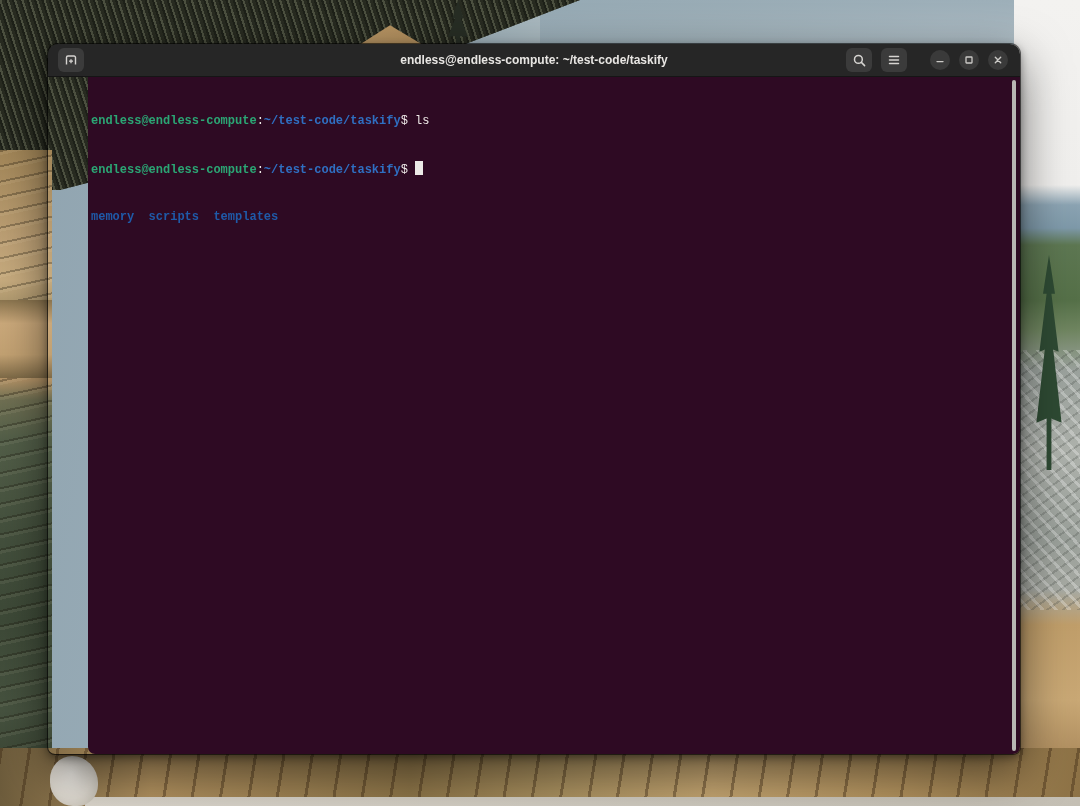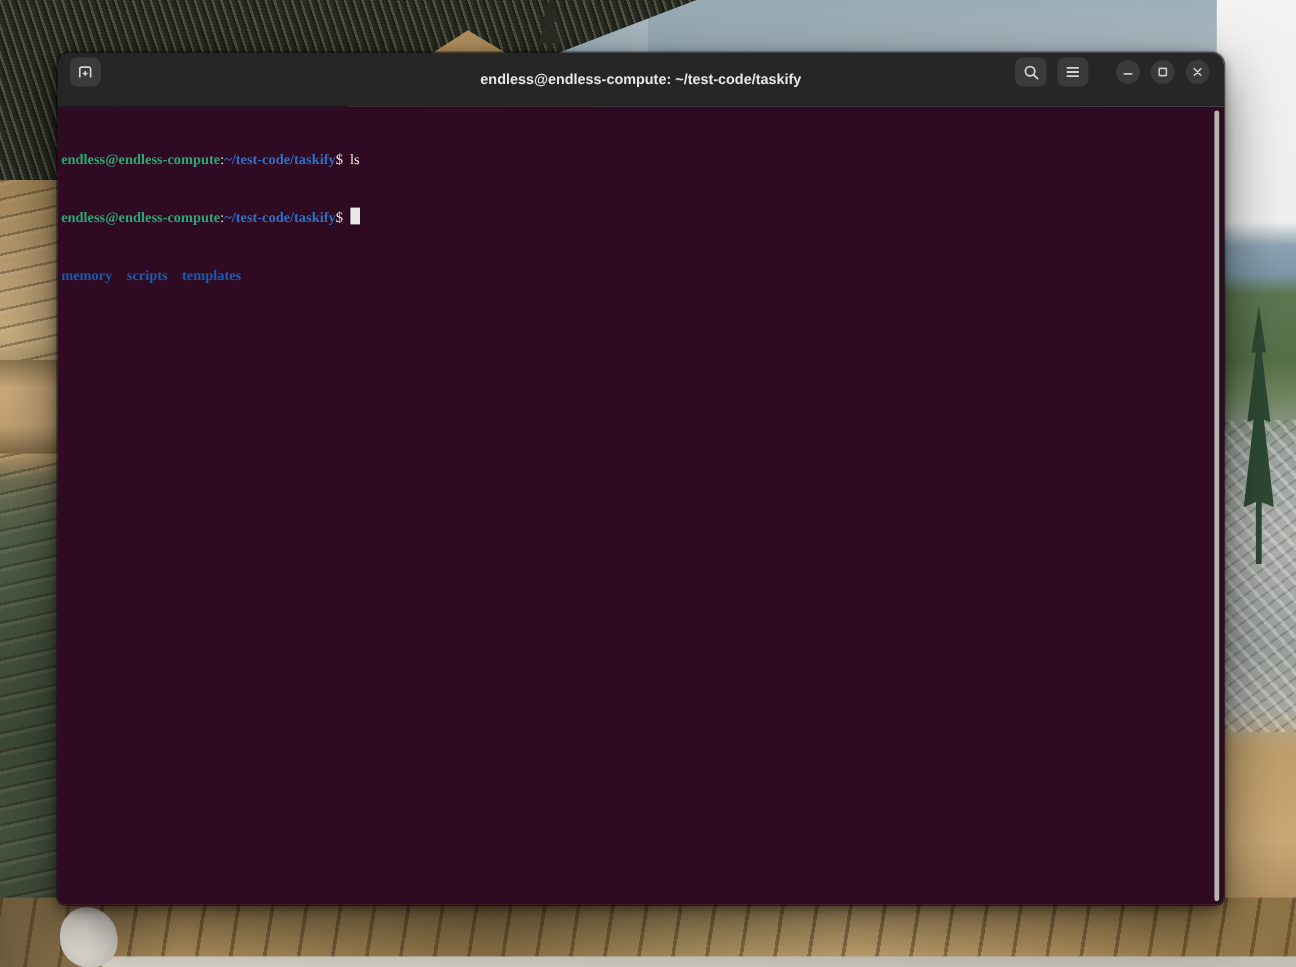--- a/index.html
+++ b/index.html
@@ -91,21 +91,21 @@
     border-radius: 10px 10px 7px 7px;
     box-shadow: 0 16px 48px rgba(0,0,0,.55), 0 3px 10px rgba(0,0,0,.45), 0 0 0 1px rgba(0,0,0,.55);
     display: flex; flex-direction: column;
   }
   .titlebar {
     height: 32px; flex: 0 0 32px;
     background: var(--titlebar-bg, #262626);
     border-bottom: 1px solid #151515;
     border-radius: 10px 10px 0 0;
     display: flex; align-items: center;
-    padding: 0 12px 12px 10px;
+    padding: 0 12px 0 10px;
     position: relative;
   }
   .tb-title {
     position: absolute; left: 50%; top: 50%; transform: translate(-50%,-50%);
     color: var(--titlebar-text, #e8e6e3);
     font-size: 12px; font-weight: 700; white-space: nowrap;
   }
   .tb-btn-sq {
     width: 26px; height: 24px; border-radius: 6px;
     background: #3b3b3b;
@@ -121,25 +121,26 @@
   .tb-right { margin-left: auto; display: flex; align-items: center; gap: 9px; }
   .tb-right .group-gap { width: 5px; }
   .tb-btn-sq svg, .tb-btn-circle svg { display: block; }
   
   .screen {
     flex: 1 1 auto;
     background: var(--terminal-bg, #2e0a23);
     border-radius: 0 0 7px 7px;
     position: relative;
     padding: 4px 14px 4px 3px;
-    font-family: Liberation Serif, serif;
+    font-family: Liberation Mono, monospace;
     font-size: 12px; line-height: 16px;
     color: var(--terminal-text, #efeae8);
     white-space: pre;
     overflow: hidden;
+    margin-left: 40px;
   }
   .line { height: 16px; }
   .u { color: var(--prompt-green, #2ba674); font-weight: 700; }
   .p { color: var(--path-blue, #2f6fc2); font-weight: 700; }
   .w { color: var(--terminal-text, #efeae8); }
   .cmd { margin-left: 1ch; }
   .dir { color: var(--dir-blue, #1f5aa8); font-weight: 700; }
   .dir + .dir { margin-left: 2ch; }
   .cursor {
     display: inline-block; width: 8px; height: 14px;

